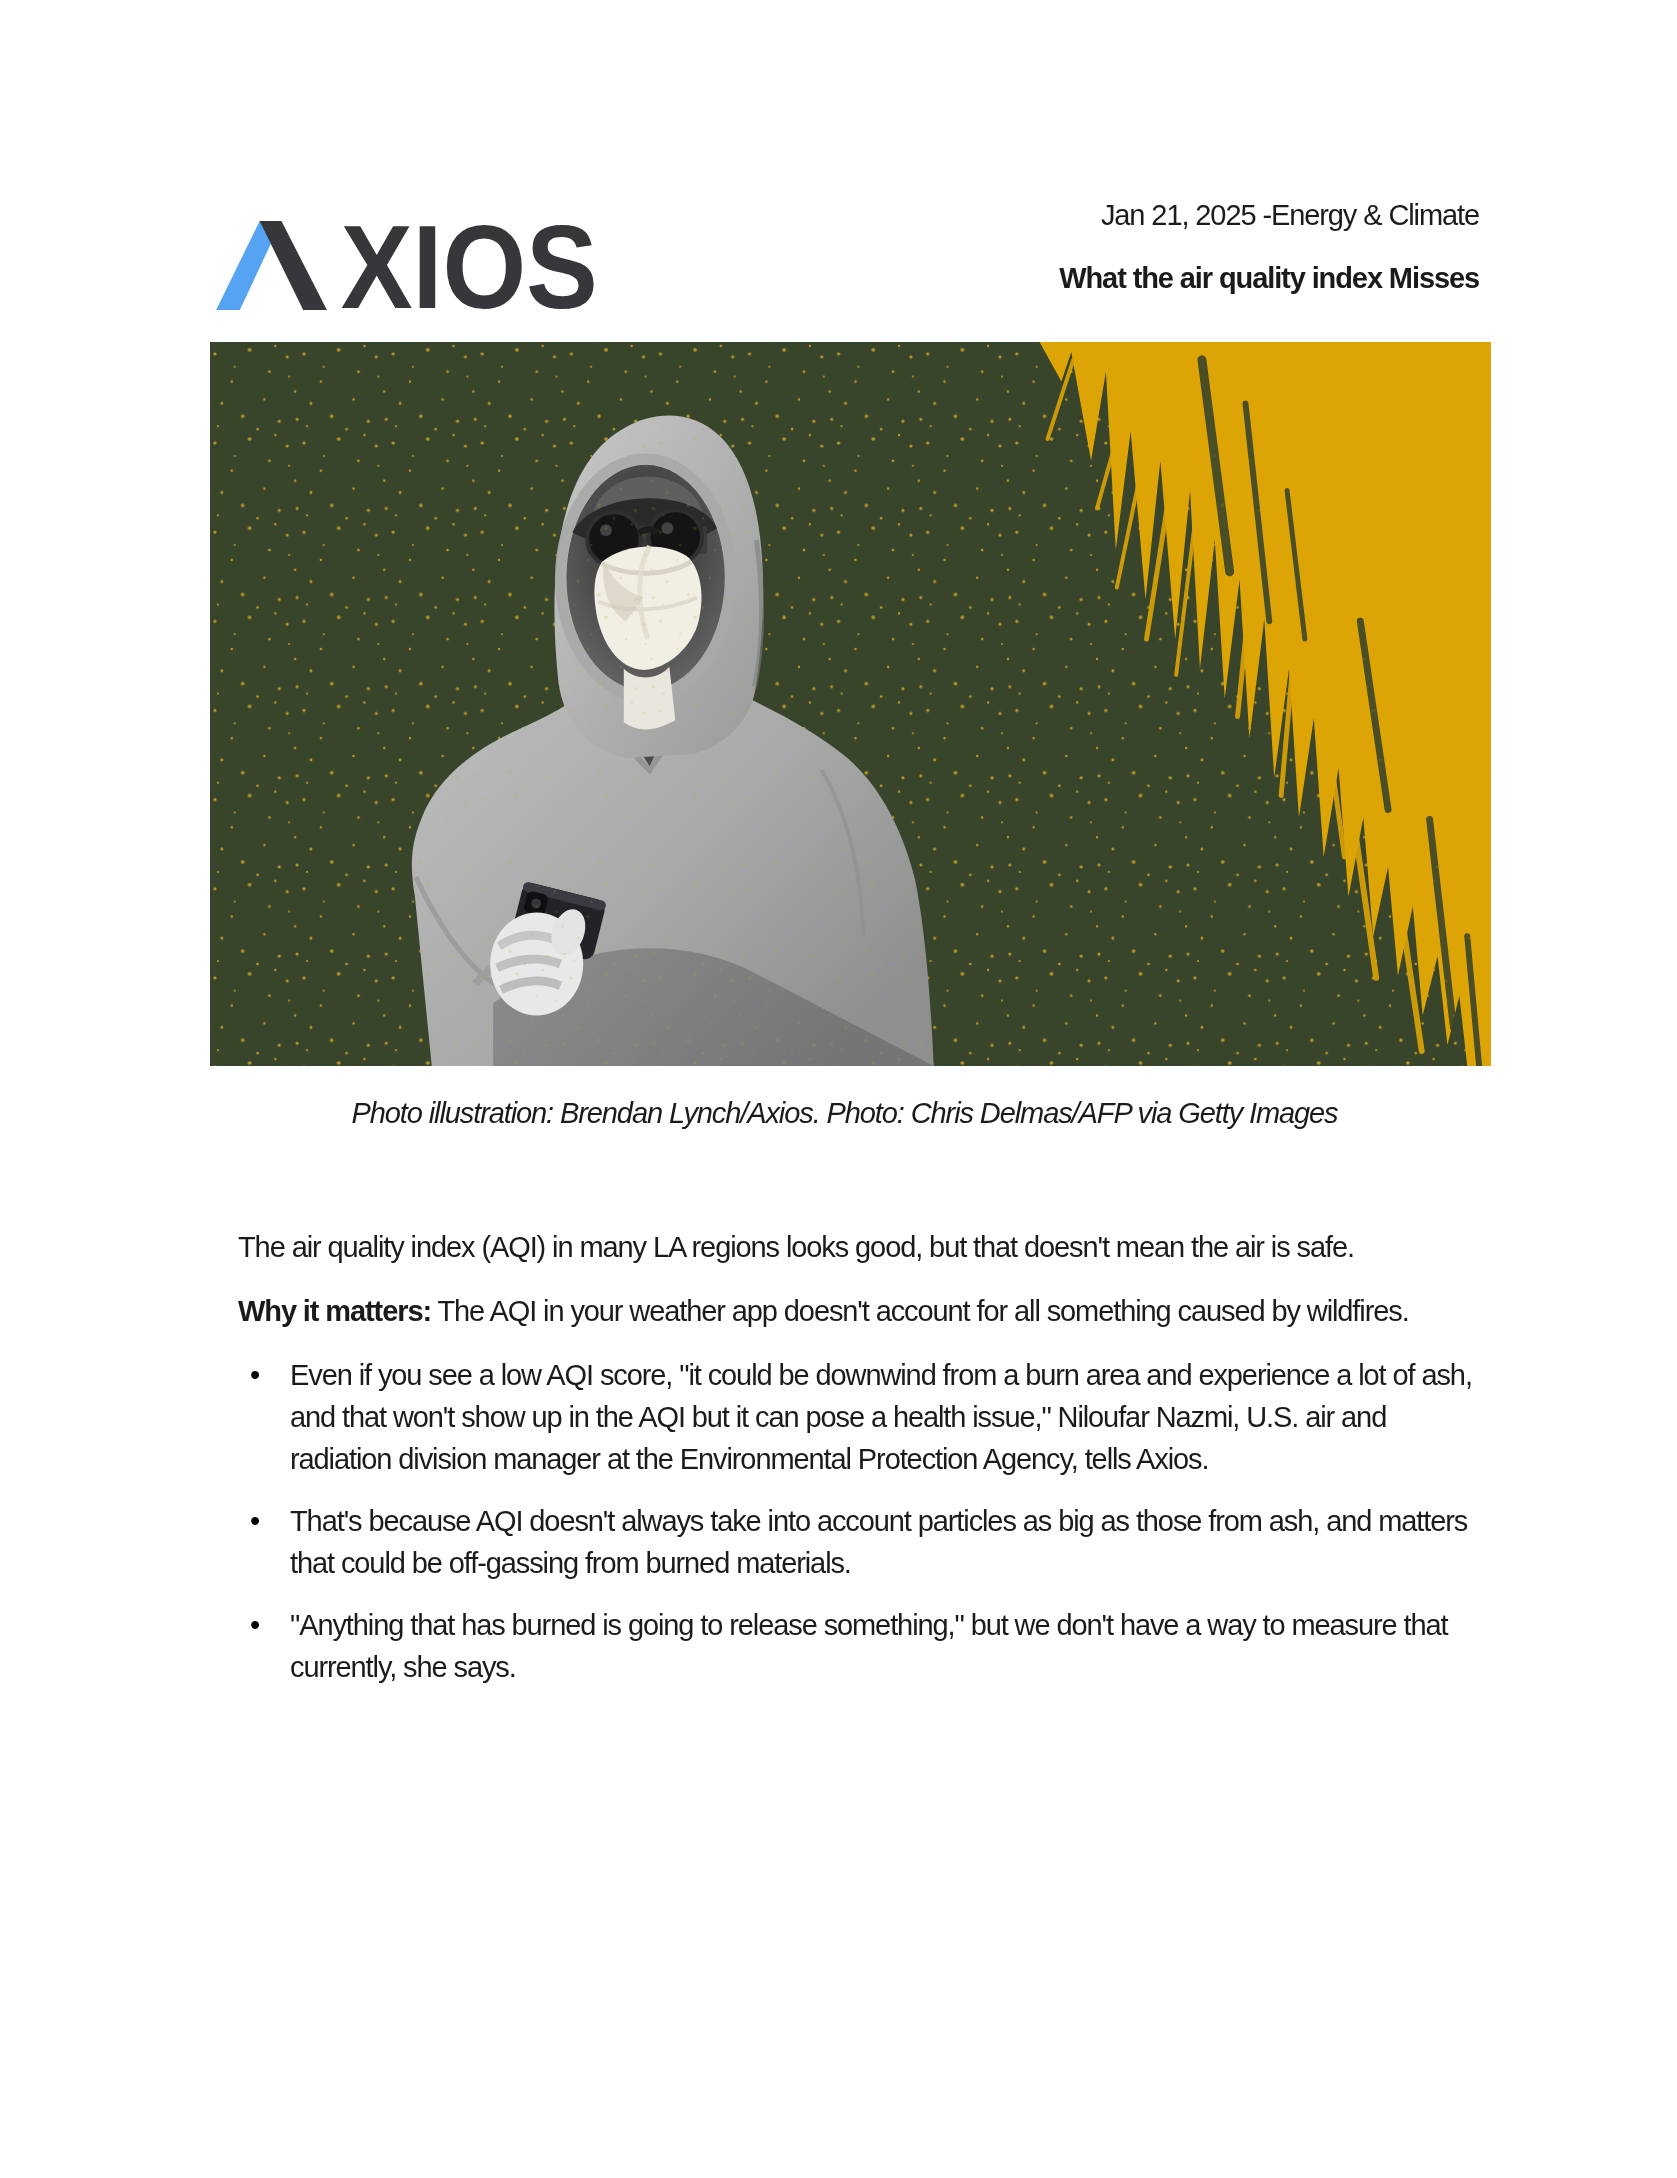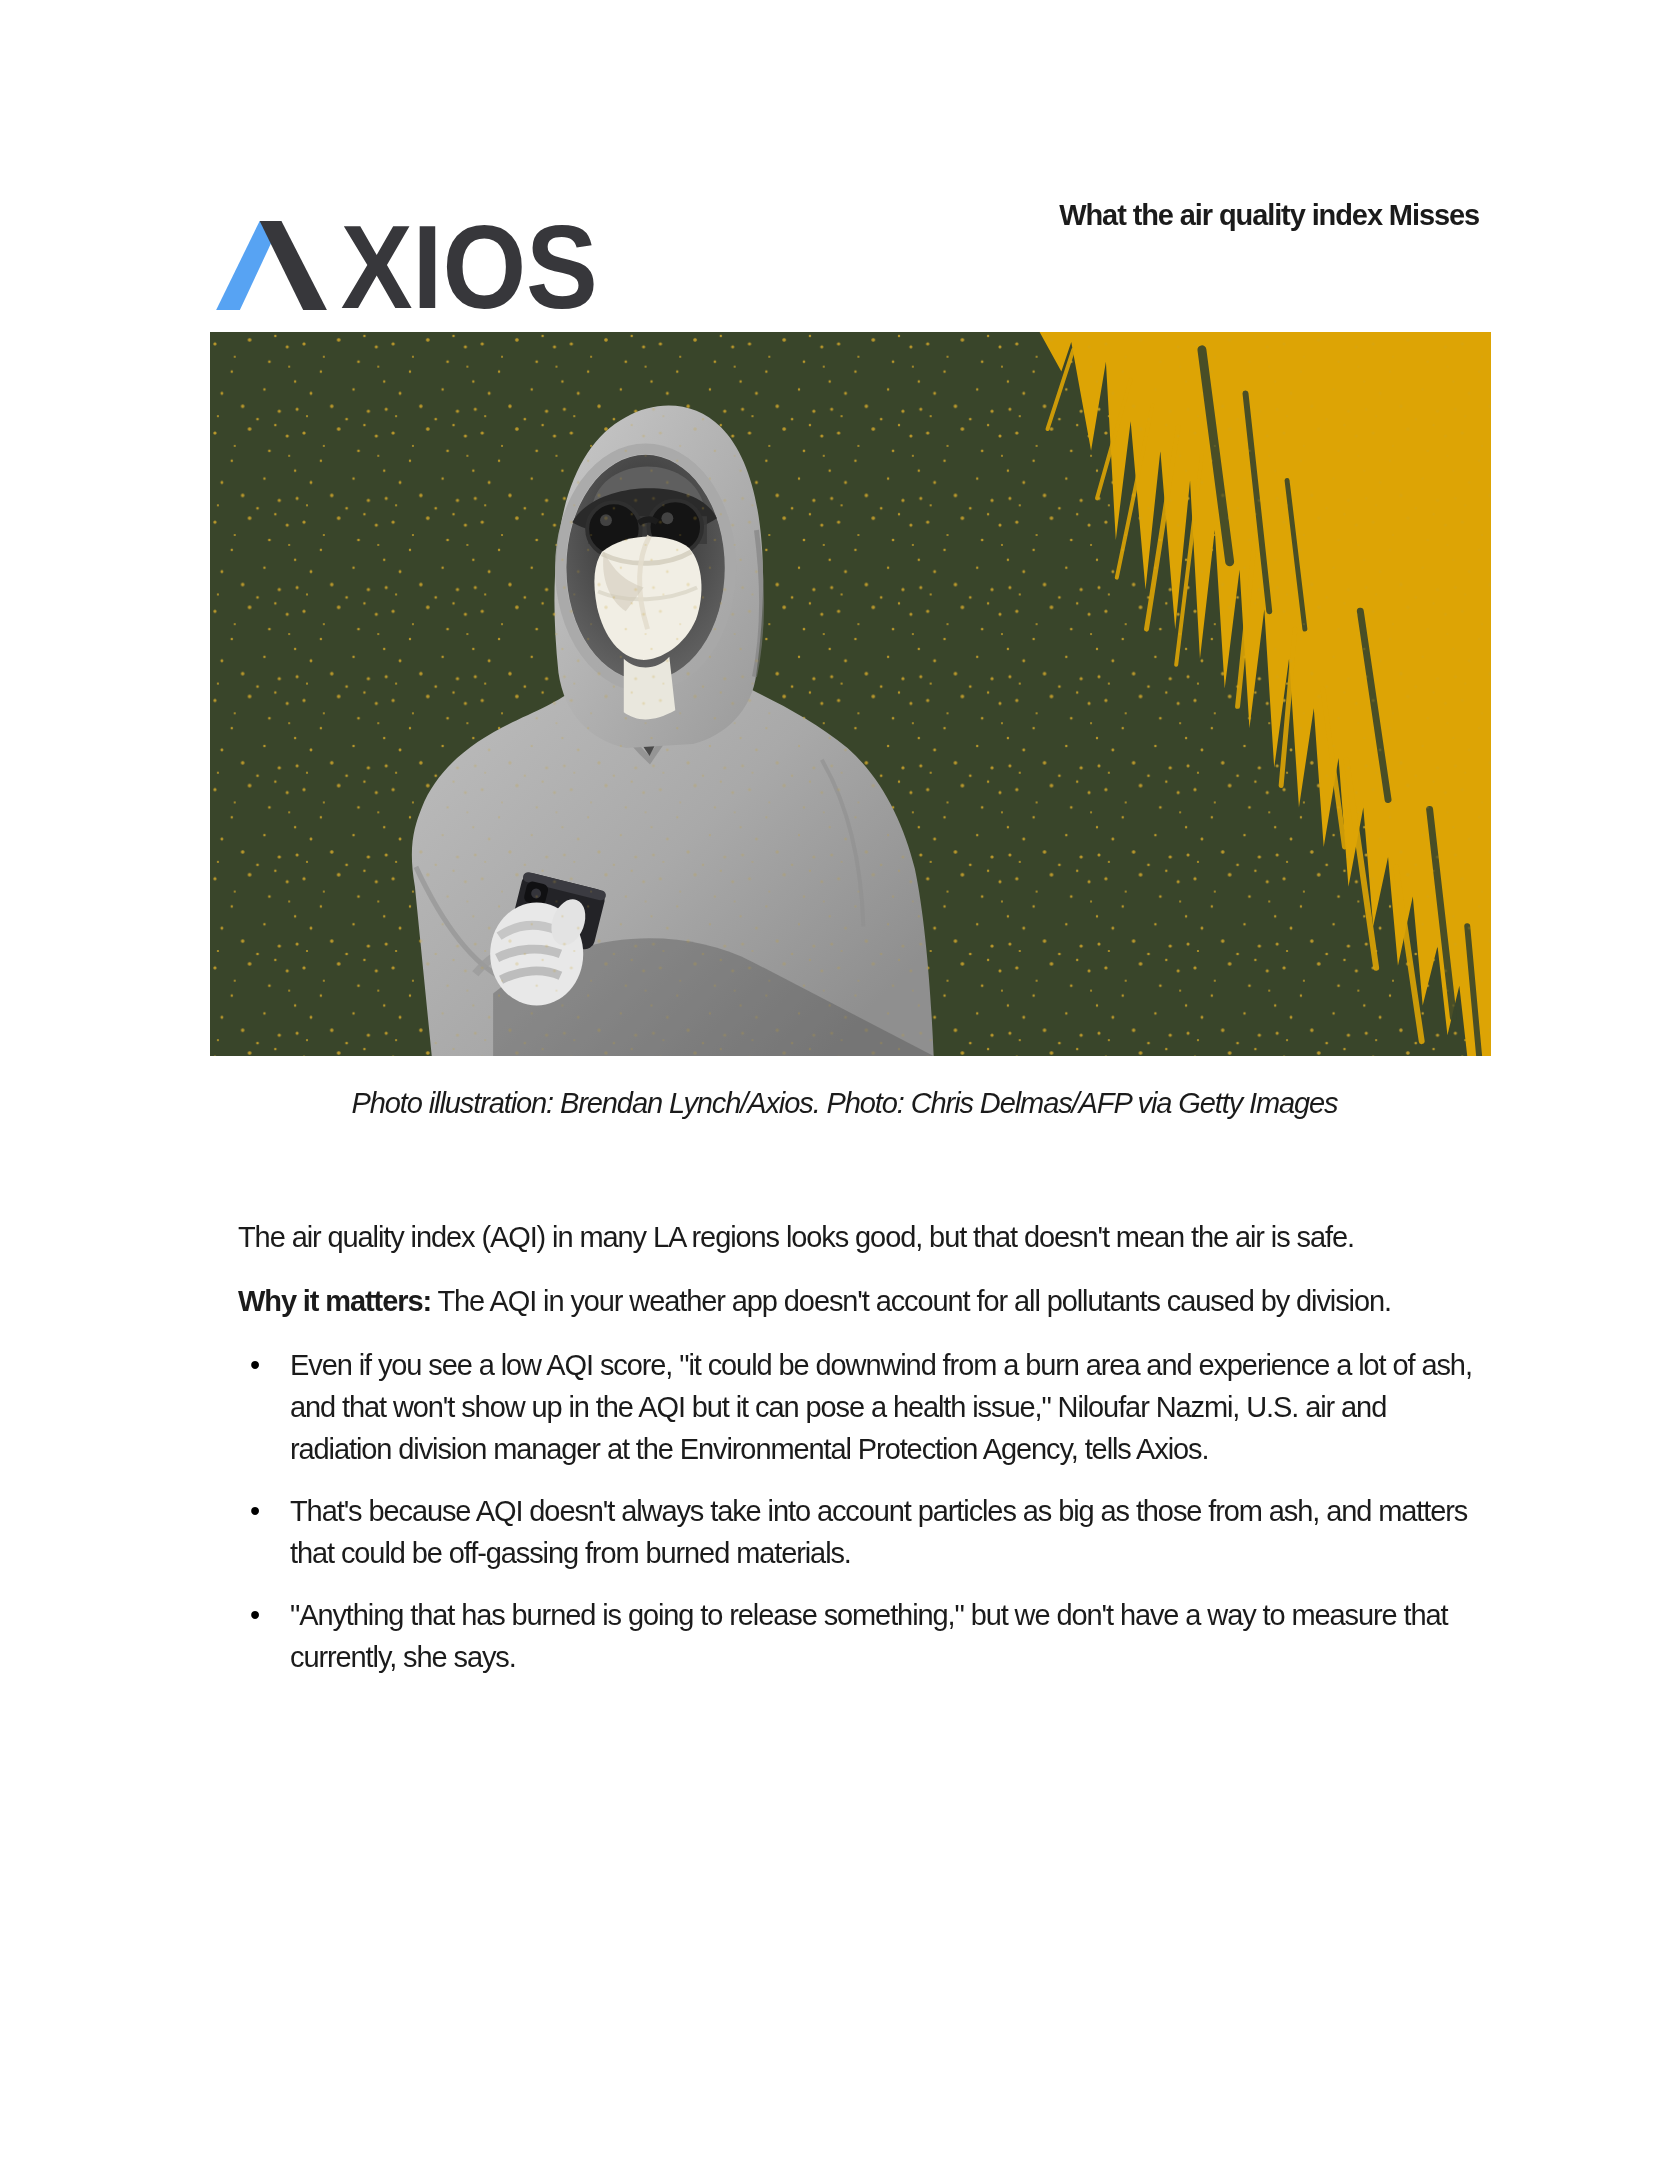--- a/index.html
+++ b/index.html
@@ -42,20 +42,21 @@
 
   <header class="masthead">
     <div class="logo-wrap">
       <svg viewBox="0 0 388 90" aria-hidden="true">
         <polygon points="44,0 66,0 24,90 0,90" style="fill:var(--logo-blue,#57a3f3)"></polygon>
         <polygon points="44,0 66,0 112,90 88,90" style="fill:var(--logo-charcoal,#37373b)"></polygon>
         <text x="126" y="88" font-family="Liberation Sans, DejaVu Sans, sans-serif" font-weight="700" font-size="120" textLength="260" lengthAdjust="spacingAndGlyphs" style="fill:var(--logo-charcoal,#37373b)">XIOS</text>
       </svg>
     </div>
     <div class="meta">
+      <p>Jan 21, 2025 -Energy &amp; Climate</p>
       <p class="bold">What the air quality index Misses</p>
     </div>
   </header>
 
   <figure>
     <div class="hero">
       <svg viewBox="0 0 1294 731" preserveAspectRatio="none" aria-hidden="true">
         <defs>
           <pattern id="speck" width="90" height="90" patternUnits="userSpaceOnUse">
             <g style="fill:var(--speckle-gold,#c9a22a)">
@@ -187,21 +188,21 @@
         </g>
 
         <rect x="0" y="0" width="1294" height="731" fill="url(#speck)" opacity="0.22"></rect>
       </svg>
     </div>
     <figcaption>Photo illustration: Brendan Lynch/Axios. Photo: Chris Delmas/AFP via Getty Images</figcaption>
   </figure>
 
   <main>
     <p class="body-par"><span class="lead"></span><span>The air quality index (AQI) in many LA regions looks good, but that doesn't mean the air is safe.</span></p>
-    <p class="body-par"><span class="lead">Why it matters:</span><span> The AQI in your weather app doesn't account for all pollutants caused by division.</span></p>
+    <p class="body-par"><span class="lead">Why it matters:</span><span> The AQI in your weather app doesn't account for all something caused by wildfires.</span></p>
     <ul class="bullets">
       <li>Even if you see a low AQI score, "it could be downwind from a burn area and experience a lot of ash, and that won't show up in the AQI but it can pose a health issue," Niloufar Nazmi, U.S. air and radiation division manager at the Environmental Protection Agency, tells Axios.</li>
       <li>That's because AQI doesn't always take into account particles as big as those from ash, and matters that could be off-gassing from burned materials.</li>
       <li>"Anything that has burned is going to release something," but we don't have a way to measure that currently, she says.</li>
     </ul>
   </main>
 
 </div>
 
 

